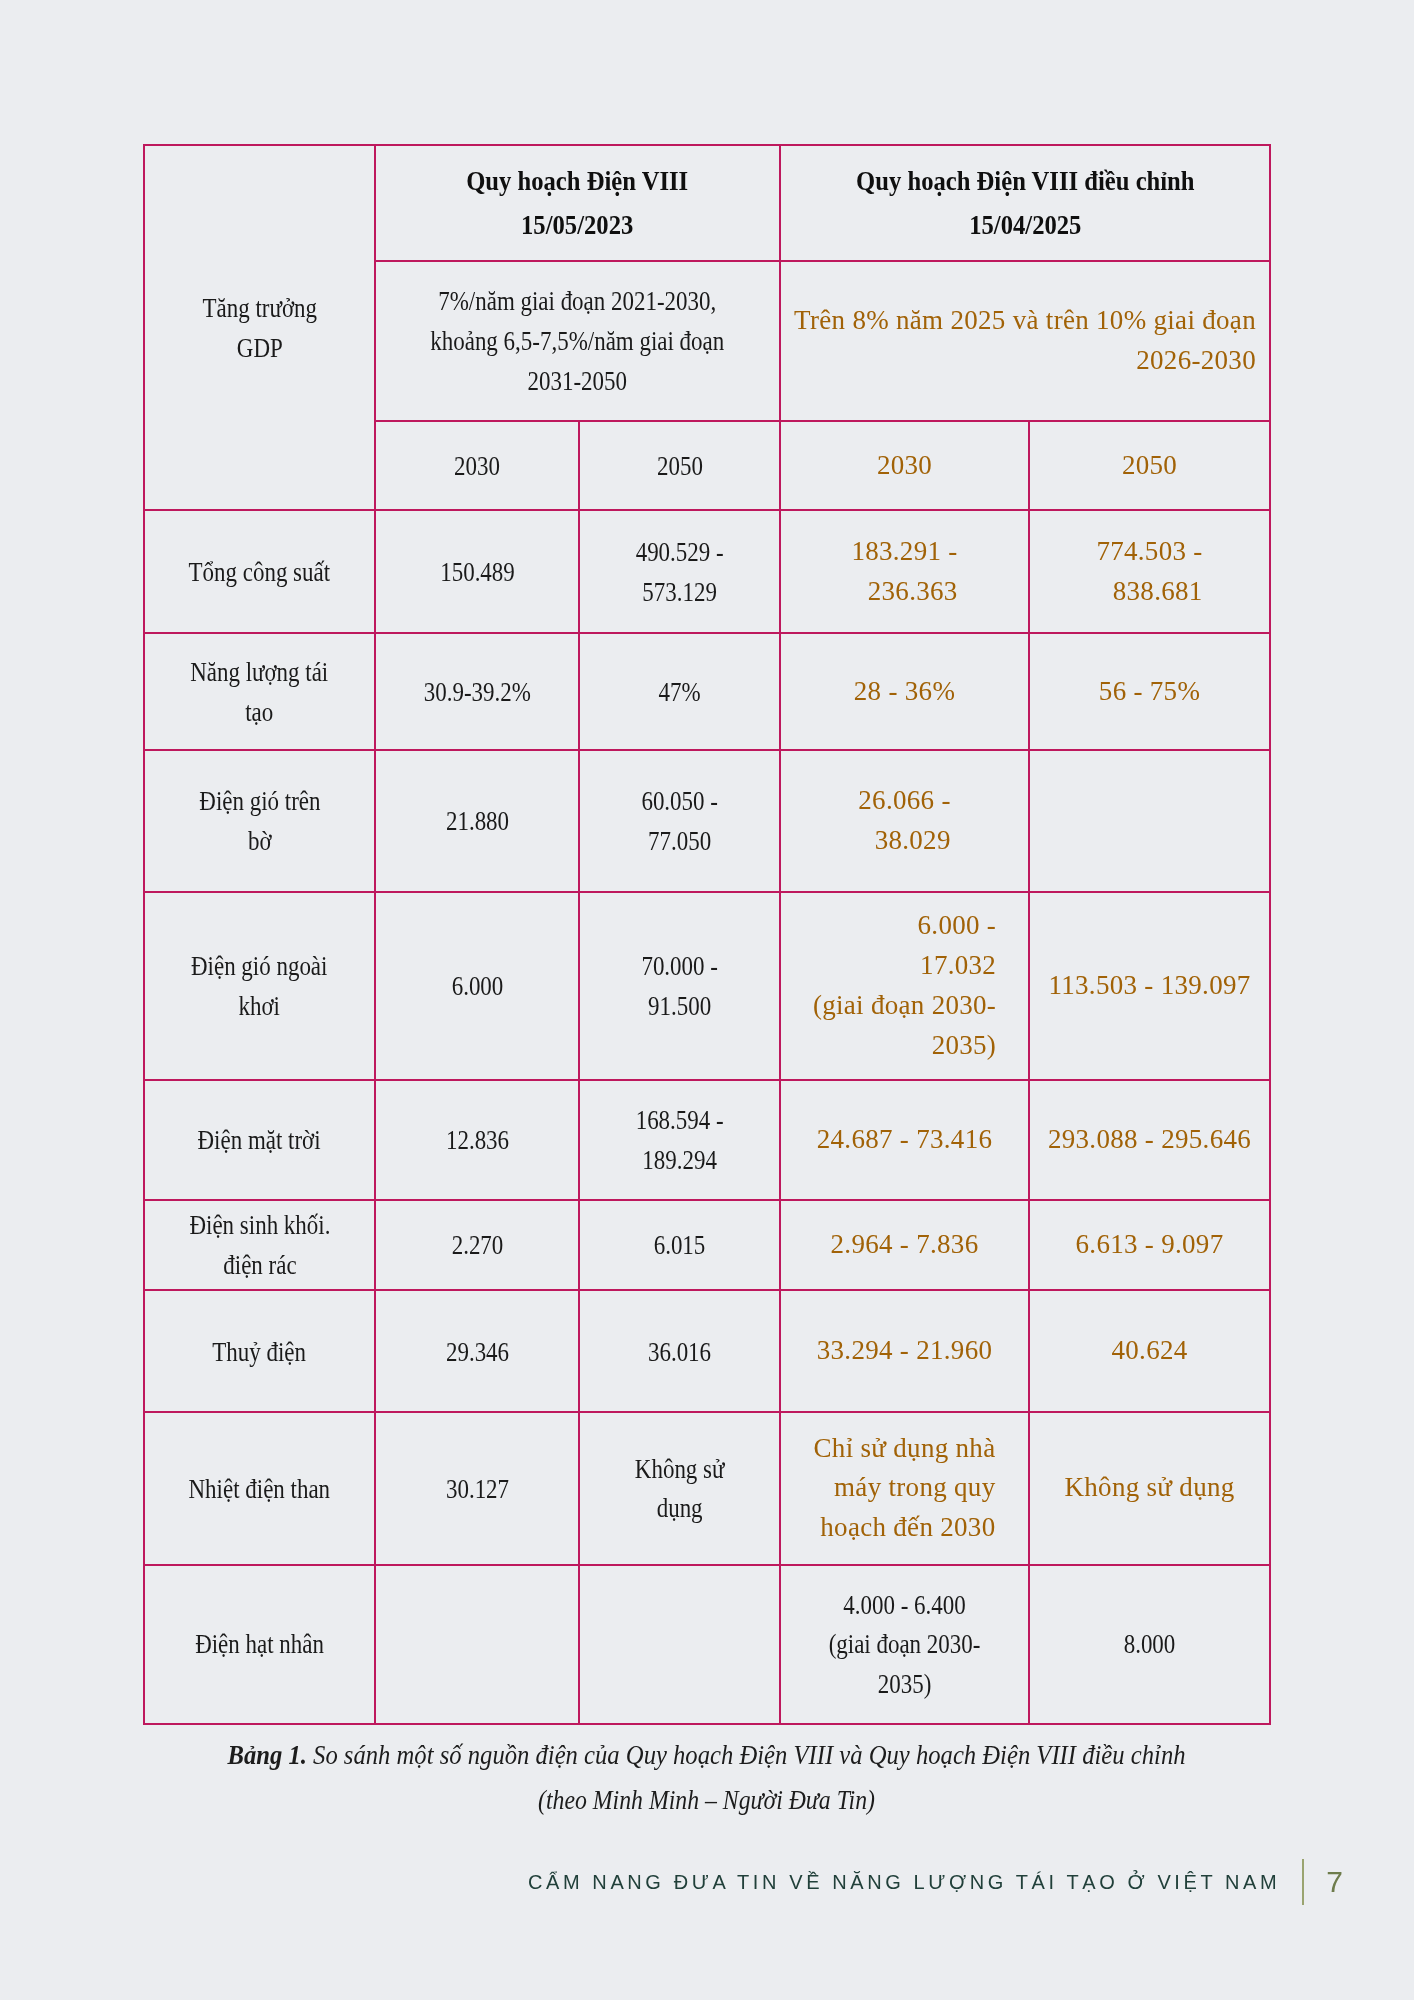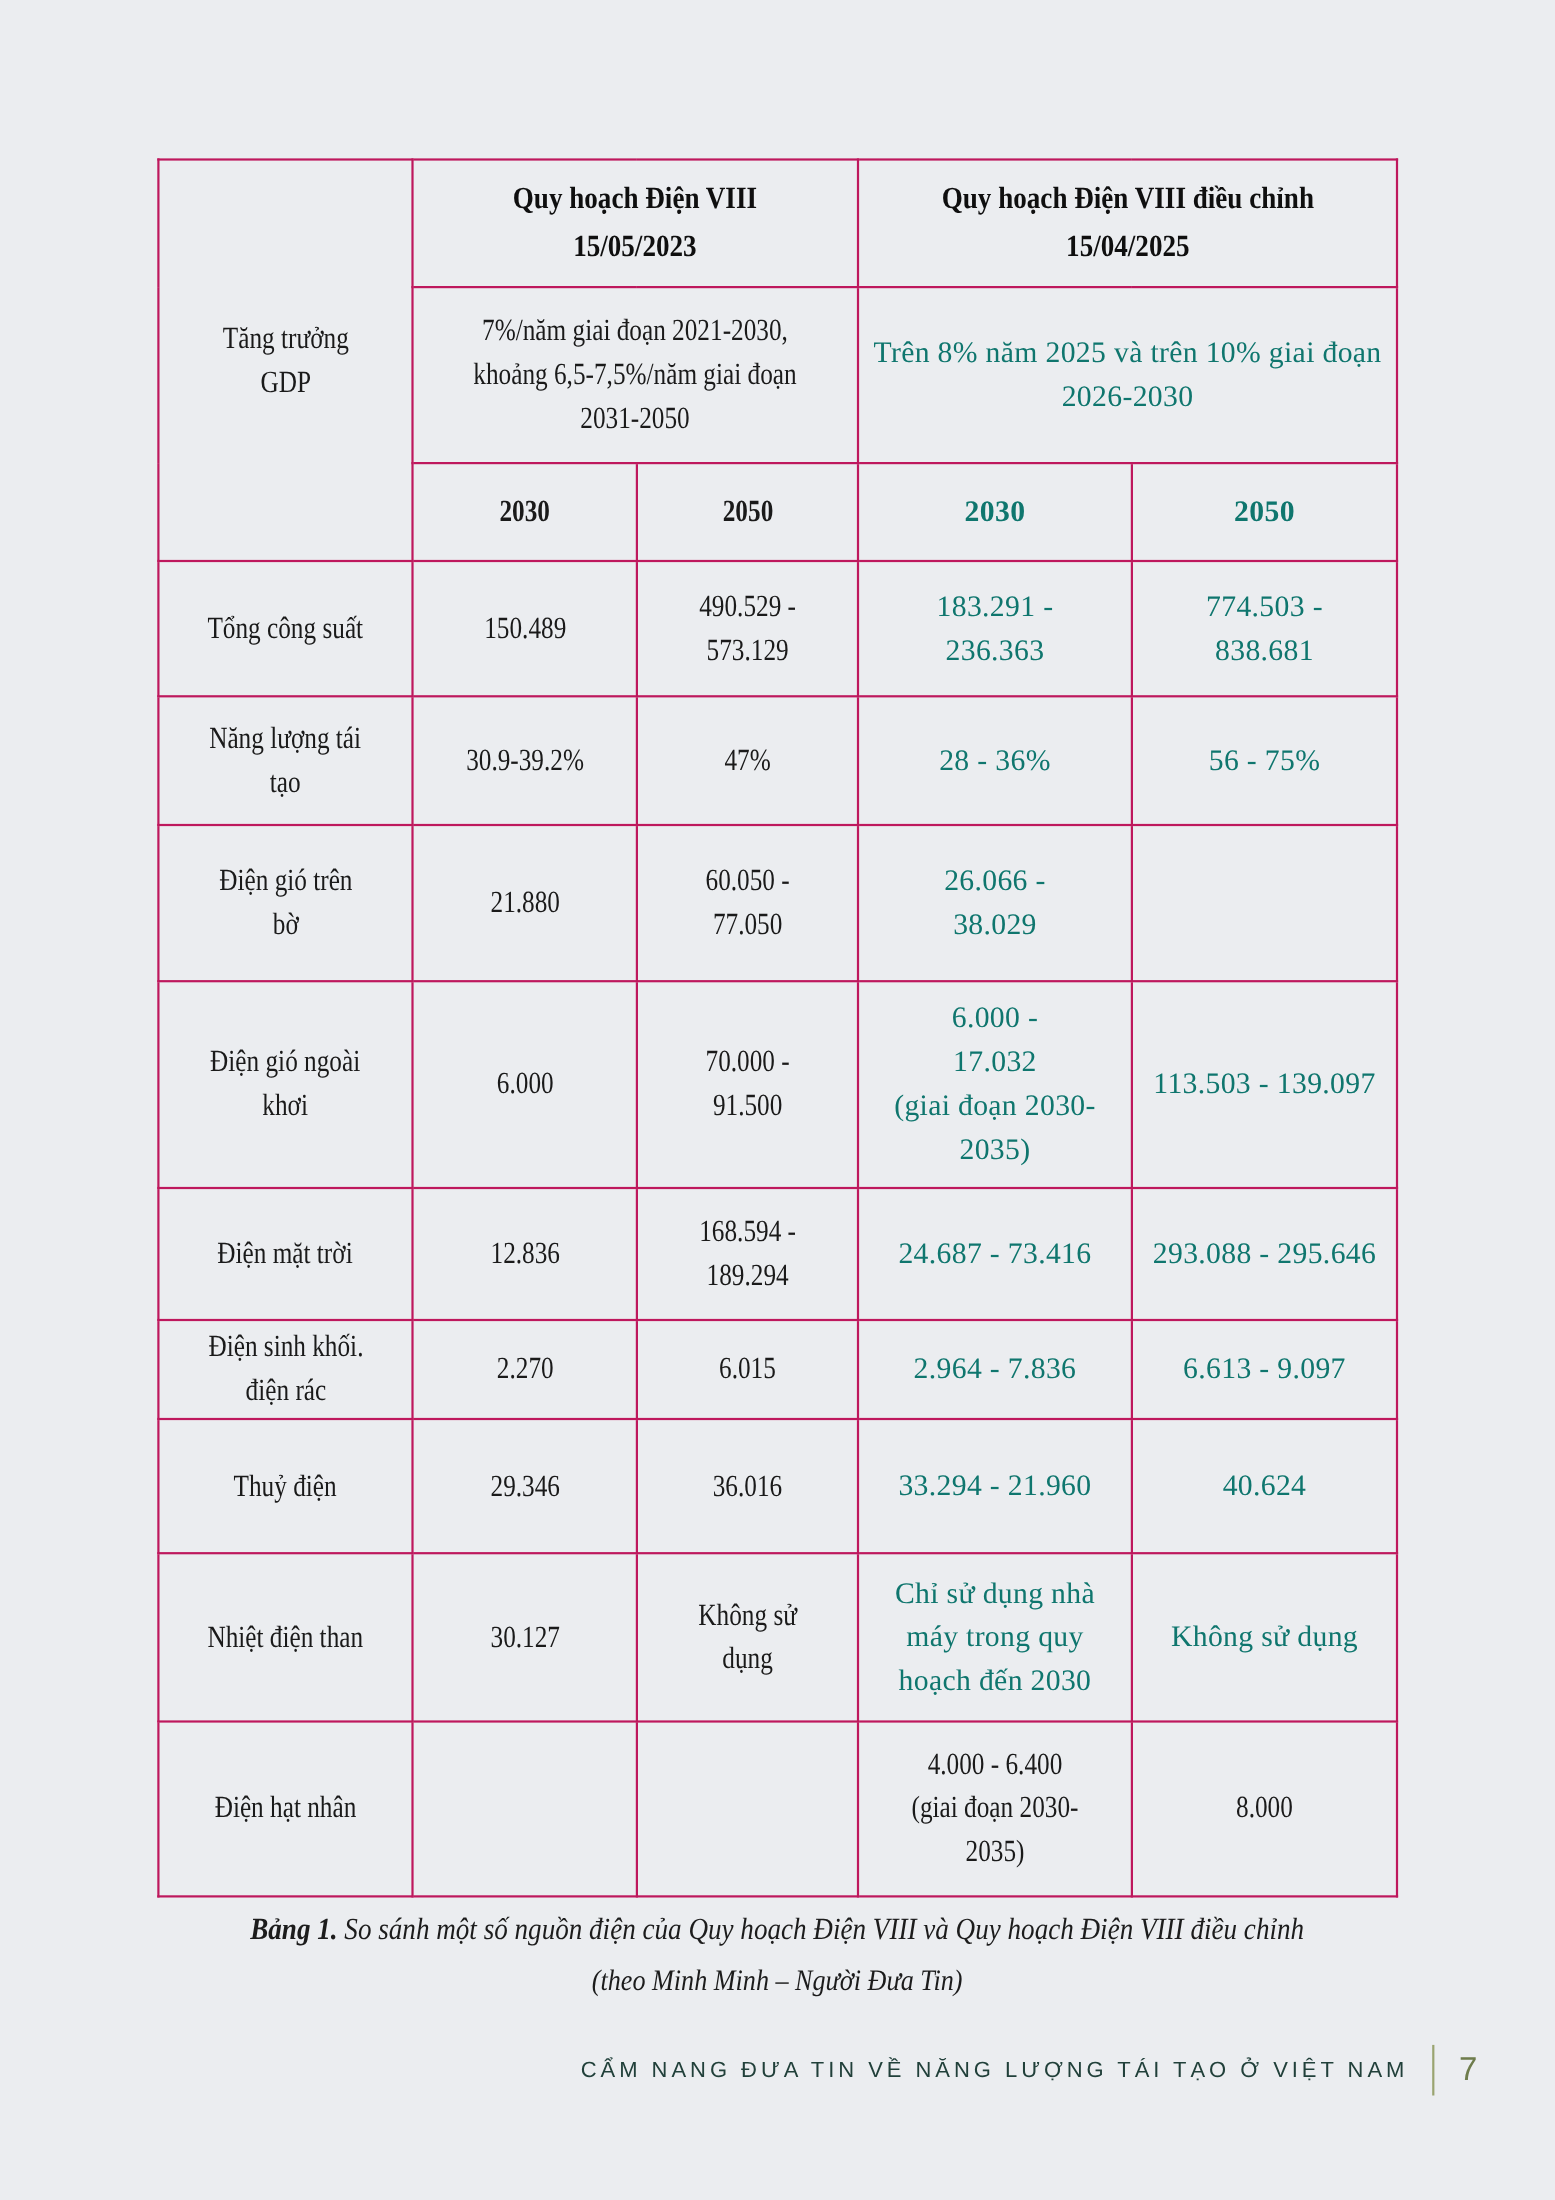--- a/index.html
+++ b/index.html
@@ -23,38 +23,38 @@
   table.cmp td{
     border:2px solid #be185d;
     text-align:center;
     vertical-align:middle;
     padding:4px 6px;
     background:#ebedf0;
   }
   col.c1{width:231px;} col.c2{width:204px;} col.c3{width:201px;}
   col.c4{width:249px;} col.c5{width:241px;}
 
-  tr.hr1{height:114px;} tr.hr2{height:158px;} tr.hr3{height:88px;font-weight:bold;}
+  tr.hr1{height:114px;} tr.hr2{height:158px;} tr.hr3{height:88px;}
   tr.dr1{height:121px;} tr.dr2{height:115px;} tr.dr3{height:140px;}
   tr.dr4{height:185px;} tr.dr5{height:118px;} tr.dr6{height:89px;}
   tr.dr7{height:120px;} tr.dr8{height:150px;} tr.dr9{height:157px;}
 
   .txt{display:inline-block;white-space:pre-line;}
   
   .narrow .txt{
     font-family:"Liberation Serif", serif;
     font-size:28px;line-height:1.42;
     transform:scaleX(0.82);transform-origin:50% 50%;
     letter-spacing:0px;color:#1a1a1a;
   }
   
   .didone .txt{
     font-family:"Liberation Serif", serif;
     font-size:27px;line-height:1.48;
-    letter-spacing:0.3px;color:#0f766e;
+    letter-spacing:0.3px;color:#a16207;text-align:right;
   }
   .plan-title .txt{
     font-weight:bold;
     font-size:28px;line-height:1.55;
     transform:scaleX(0.88);transform-origin:50% 50%;
     color:#0f0f0f;
   }
 
   
   .caption{

